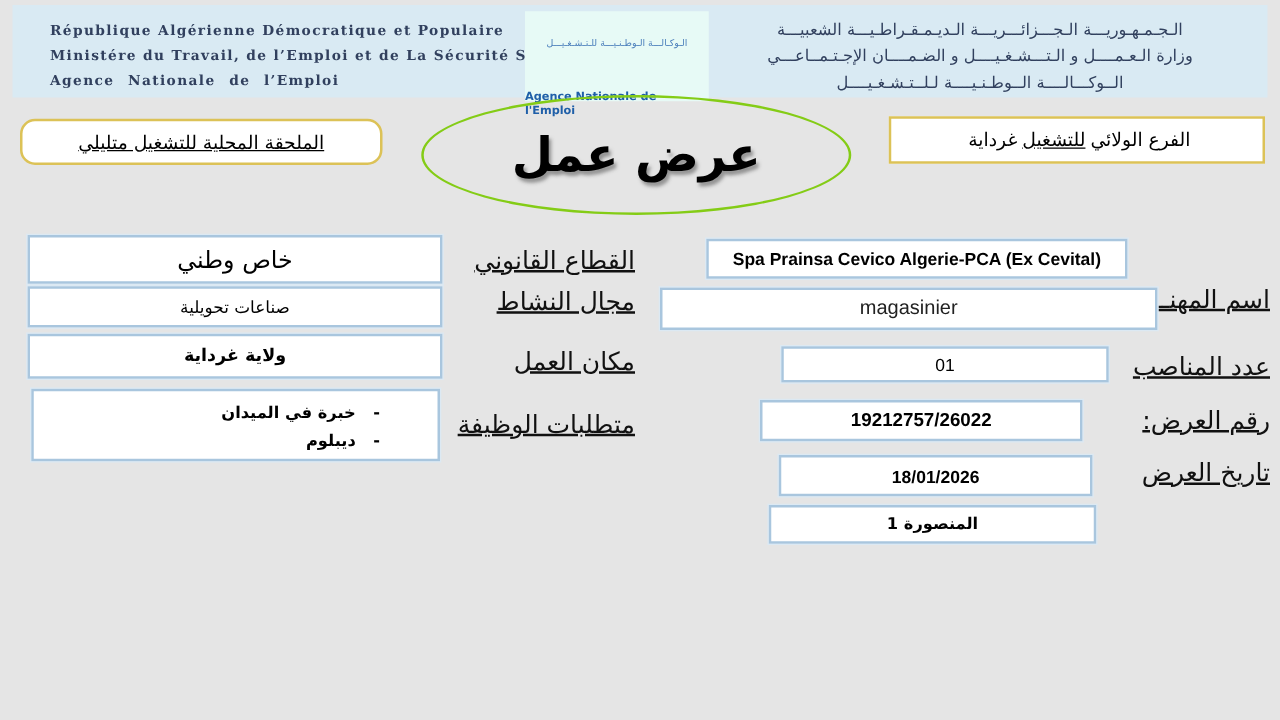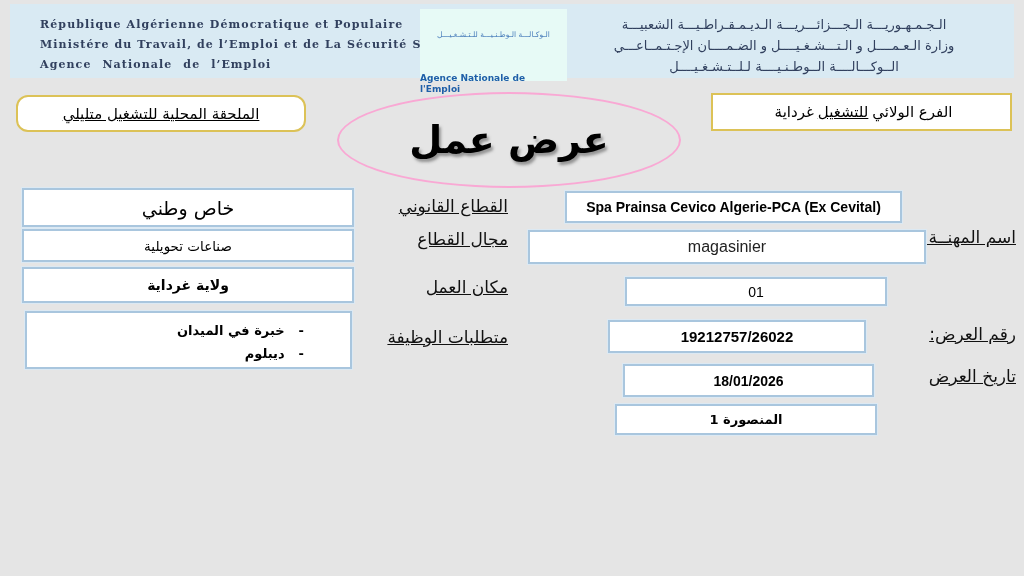--- a/index.html
+++ b/index.html
@@ -22,27 +22,27 @@
 
   
   .goldbox{border:2.5px solid #DCC257;background:#fff;display:flex;
            align-items:center;justify-content:center;direction:rtl;font-size:15px;}
   .goldbox .u{text-decoration:underline;}
   .box-local{left:16px;top:95px;width:286px;height:33px;border-radius:12px;}
   .box-wilaya{left:711px;top:93px;width:297px;height:34px;}
   .box-wilaya span{margin-left:4px;}
 
   
-  .ellipse{left:337px;top:92px;width:340px;height:92px;border:2px solid #f9a8d4;
+  .ellipse{left:337px;top:76px;width:340px;height:92px;border:2px solid #84cc16;
            border-radius:50%;display:flex;align-items:center;justify-content:center;}
   .ellipse .t{font-size:38px;font-weight:bold;direction:rtl;
               text-shadow:2px 3px 3px rgba(80,80,80,.55);}
 
   
-  .lbl{direction:rtl;text-align:right;font-size:17px;color:#111;
+  .lbl{direction:rtl;text-align:right;font-size:20px;color:#111;
        text-decoration:underline;white-space:nowrap;}
   .lbl-r{right:8px;width:150px;}
   .lbl-m{left:352px;width:156px;}
   .vbox{border:2px solid #A9C6DE;box-shadow:0 0 0 1px #DCE9F3;background:#fff;
         display:flex;align-items:center;justify-content:center;text-align:center;}
   .b{font-weight:bold;text-align:right;}
   .req-box{border:2px solid #A9C6DE;box-shadow:0 0 0 1px #DCE9F3;background:#fff;
            direction:rtl;padding:6px 46px 0 6px;box-sizing:border-box;}
   .req-item{font-weight:bold;font-size:13px;line-height:23px;direction:rtl;}
   .req-item .dash{margin-left:14px;}
@@ -96,32 +96,33 @@
     <span>الفرع الولائي</span>
     <span class="u">للتشغيل</span>
     <span>غرداية</span>
   </div>
 
   <div class="abs ellipse">
     <span class="t">عرض عمل</span>
   </div>
 
   <div class="abs lbl lbl-r" style="top:227px;">اسم المهنــة:</div>
+  <div class="abs lbl lbl-r" style="top:281px;">عدد المناصب</div>
   <div class="abs lbl lbl-r" style="top:324px;">رقم العرض:</div>
   <div class="abs lbl lbl-r" style="top:366px;">تاريخ العرض</div>
 
   <div class="abs vbox latin b" style="left:565px;top:191px;width:333px;height:28px;font-size:14px;">Spa Prainsa  Cevico Algerie-PCA (Ex Cevital)</div>
   <div class="abs vbox latin" style="left:528px;top:230px;width:394px;height:30px;font-size:16px;color:#222;">magasinier</div>
   <div class="abs vbox latin" style="left:625px;top:277px;width:258px;height:25px;font-size:14px;text-align:center;">01</div>
   <div class="abs vbox latin b" style="left:608px;top:320px;width:254px;height:29px;font-size:15px;">19212757/26022</div>
   <div class="abs vbox latin b" style="left:623px;top:364px;width:247px;height:29px;font-size:14px;">18/01/2026</div>
   <div class="abs vbox b" style="left:615px;top:404px;width:258px;height:27px;font-size:13px;direction:rtl;">المنصورة 1</div>
 
   <div class="abs lbl lbl-m" style="top:196px;">القطاع القانوني</div>
-  <div class="abs lbl lbl-m" style="top:229px;">مجال القطاع</div>
+  <div class="abs lbl lbl-m" style="top:229px;">مجال النشاط</div>
   <div class="abs lbl lbl-m" style="top:277px;">مكان العمل</div>
   <div class="abs lbl lbl-m" style="top:327px;">متطلبات الوظيفة</div>
 
   <div class="abs vbox" style="left:22px;top:188px;width:328px;height:35px;font-size:19px;direction:rtl;">خاص وطني</div>
   <div class="abs vbox" style="left:22px;top:229px;width:328px;height:29px;font-size:13.5px;direction:rtl;">صناعات تحويلية</div>
   <div class="abs vbox b" style="left:22px;top:267px;width:328px;height:32px;font-size:14px;direction:rtl;">ولاية غرداية</div>
 
   <div class="abs req-box" style="left:25px;top:311px;width:327px;height:58px;">
     <div class="req-item">
       <span class="dash">-</span><span>خبرة في الميدان</span>

